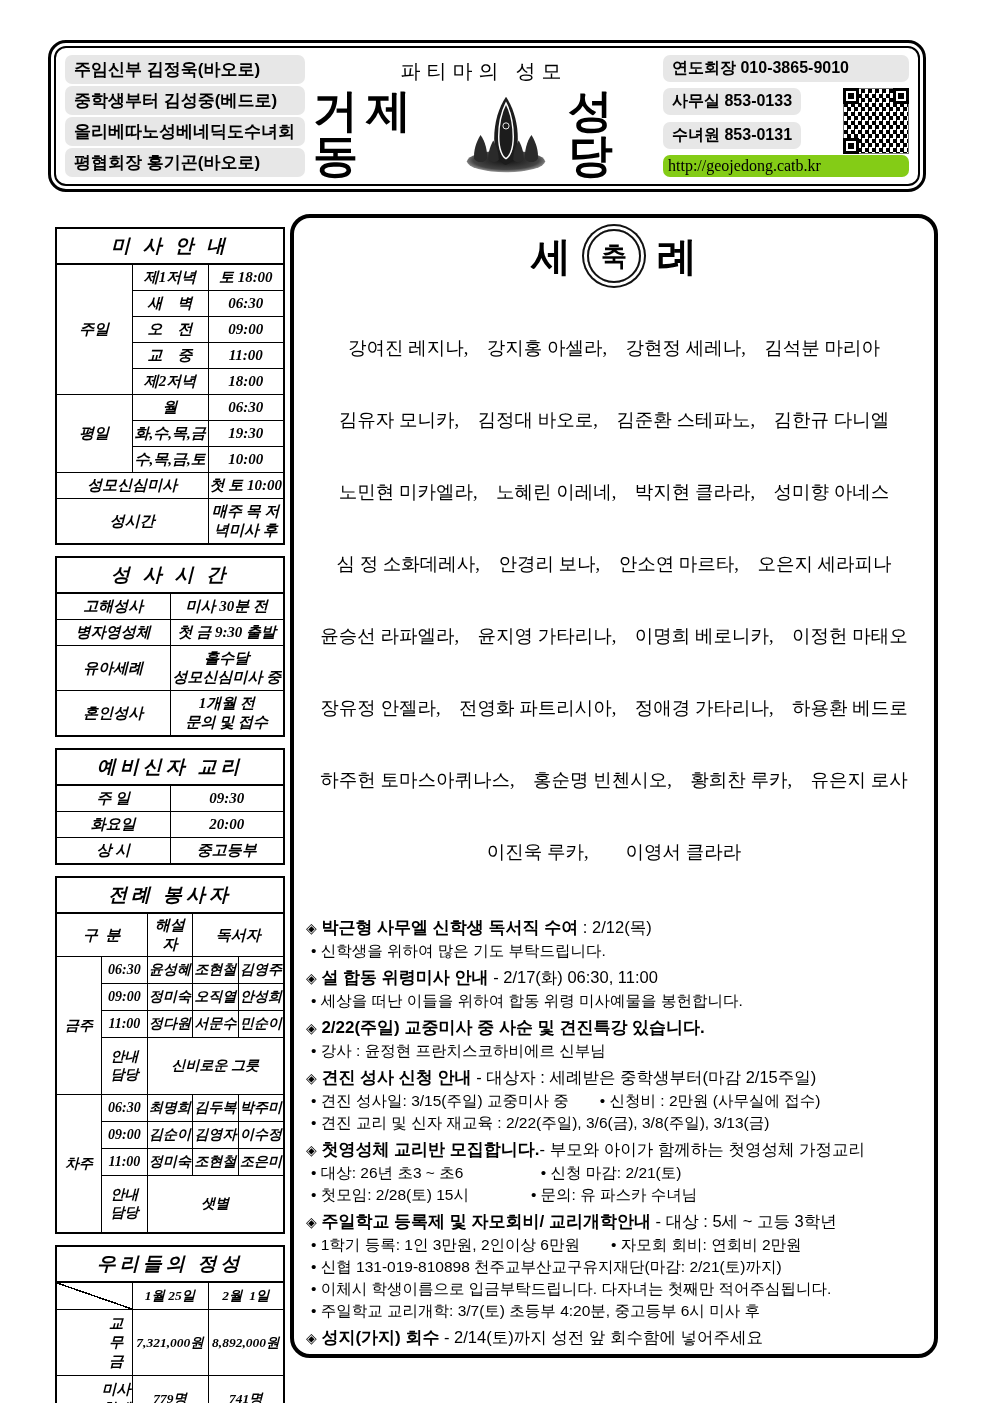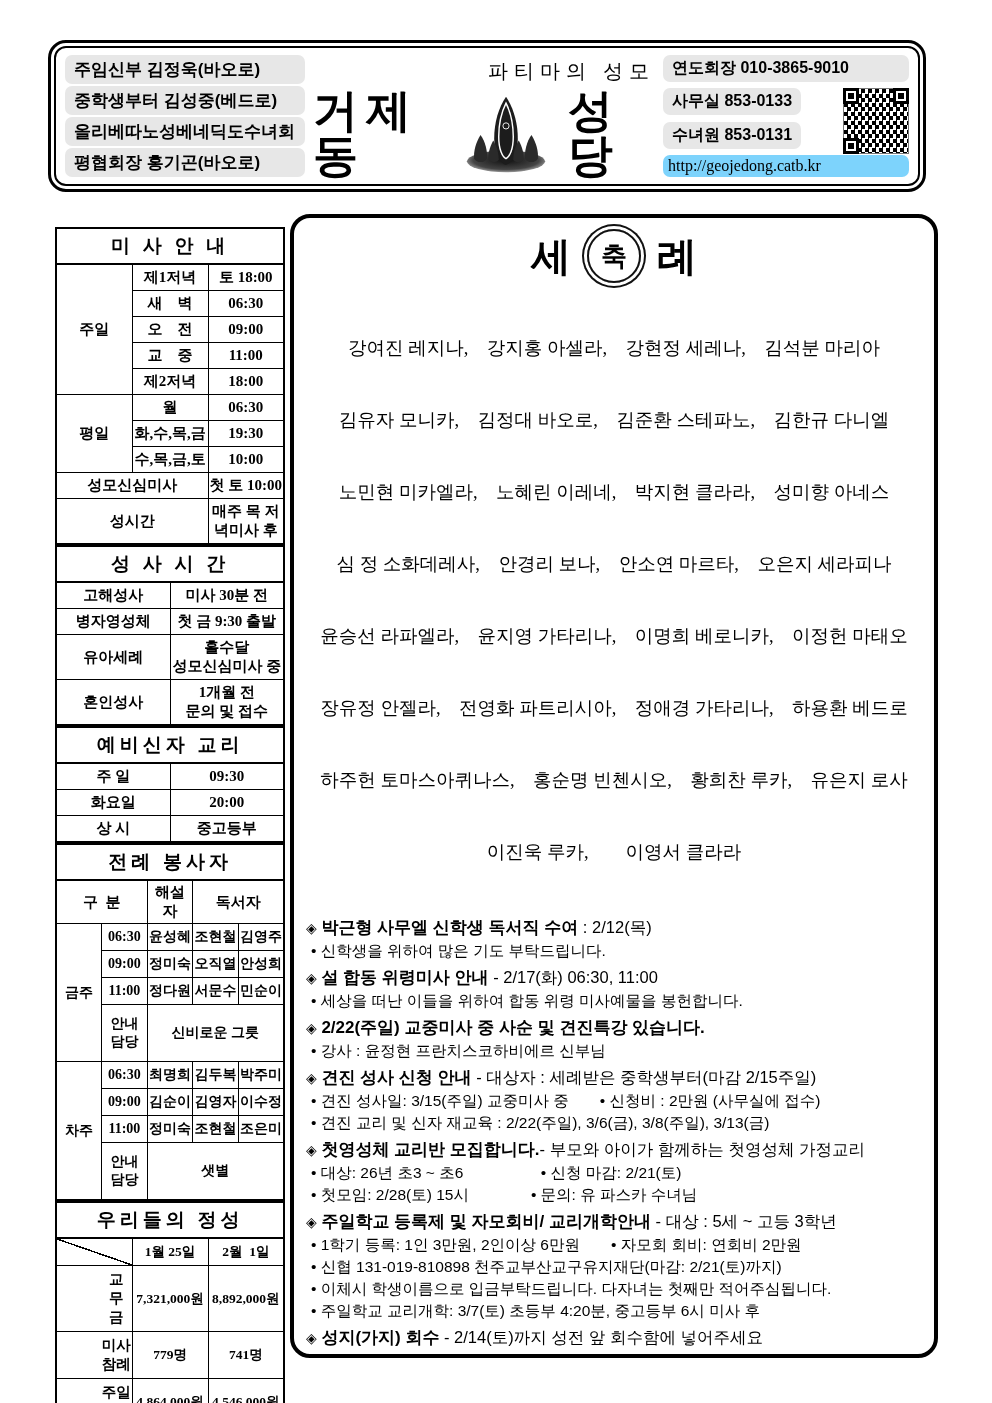--- a/index.html
+++ b/index.html
@@ -6,48 +6,48 @@
   .page{position:relative;width:992px;height:1403px;background:#fff;color:#000;
         font-family:"Liberation Sans","DejaVu Sans",sans-serif;}
   
   .header-box{position:absolute;left:48px;top:40px;width:878px;height:152px;
               border:3px solid #000;border-radius:18px;padding:3px;box-sizing:border-box;}
   .header-inner{height:100%;border:2px solid #000;border-radius:12px;display:flex;
                 align-items:stretch;padding:7px 9px;box-sizing:border-box;gap:8px;}
   .h-left{width:240px;display:flex;flex-direction:column;justify-content:space-between;}
   .pill{background:#e7e7e7;border-radius:7px;padding:3px 9px;font-weight:700;
         font-size:17px;white-space:nowrap;}
-  .h-center{flex:1;display:flex;flex-direction:column;align-items:flex-end;}
+  .h-center{flex:1;display:flex;flex-direction:column;align-items:center;}
   .h-sub{font-family:"Liberation Serif","DejaVu Serif",serif;font-size:20px;
          letter-spacing:6px;margin-top:3px;}
   .h-title{display:flex;align-items:flex-end;justify-content:center;gap:6px;margin-top:4px;}
   .h-title .t{font-family:"Liberation Serif","DejaVu Serif",serif;font-size:45px;
               letter-spacing:8px;line-height:1;font-weight:600;}
   .h-right{width:246px;display:flex;flex-direction:column;justify-content:space-between;
            position:relative;}
   .h-right .pill{font-size:16px;}
   .h-right .pill.small{width:120px;}
   .web{font-family:"Liberation Serif","DejaVu Serif",serif;font-size:17px;
-       background:#7dd3fc;border-radius:7px;padding:2px 5px;font-weight:400;}
+       background:#84cc16;border-radius:7px;padding:2px 5px;font-weight:400;}
   .qr{position:absolute;right:0;top:33px;width:64px;height:64px;background:#fff;
       background-image:repeating-conic-gradient(#000 0% 25%, #fff 0% 50%);
       background-size:7px 9px;border:1px solid #777;}
   .fd{position:absolute;width:16px;height:16px;border:3px solid #000;background:#fff;box-sizing:border-box;}
   .fd:after{content:"";position:absolute;inset:2px;background:#000;}
   .fd.tl{left:-1px;top:-1px;} .fd.tr{right:-1px;top:-1px;} .fd.bl{left:-1px;bottom:-1px;}
   
   .sidebar{position:absolute;left:55px;top:227px;width:230px;}
   .sidebar table{width:100%;border-collapse:collapse;border:2.5px solid #000;
-                 table-layout:fixed;}
+                 table-layout:fixed;margin-bottom:11px;font-style:italic;}
   .sidebar td{border:1.5px solid #000;text-align:center;font-weight:700;font-size:15px;
               padding:3px 1px;font-family:"Liberation Serif","DejaVu Serif",serif;
               overflow:hidden;white-space:pre-wrap;}
   .sidebar .tt td{font-size:19px;letter-spacing:4px;padding:4px 0;border-bottom:2px solid #000;}
   .grp{width:25px;word-break:break-all;line-height:1.55;padding:0;}
-  .servers td{font-size:14px;padding:4px 0;border-radius:12px;}
+  .servers td{font-size:14px;padding:4px 0;}
   .servers .hdr td{font-size:15px;padding:2px 0;}
   .offer td{font-size:13.5px;padding:4px 0;}
   .offer td.lbl{font-size:14.5px;padding-left:44px;}
   .diag{background:linear-gradient(to top right,transparent 48.5%,#000 48.5%,#000 51.5%,transparent 51.5%);}
   
   .main-box{position:absolute;left:290px;top:214px;width:648px;height:1144px;
             border:4px solid #000;border-radius:20px;padding:6px 12px 4px;
             box-sizing:border-box;overflow:hidden;}
   .m-title{display:flex;align-items:center;justify-content:center;gap:16px;height:64px;}
   .m-title .big{font-family:"Liberation Serif","DejaVu Serif",serif;font-weight:700;font-size:40px;}

